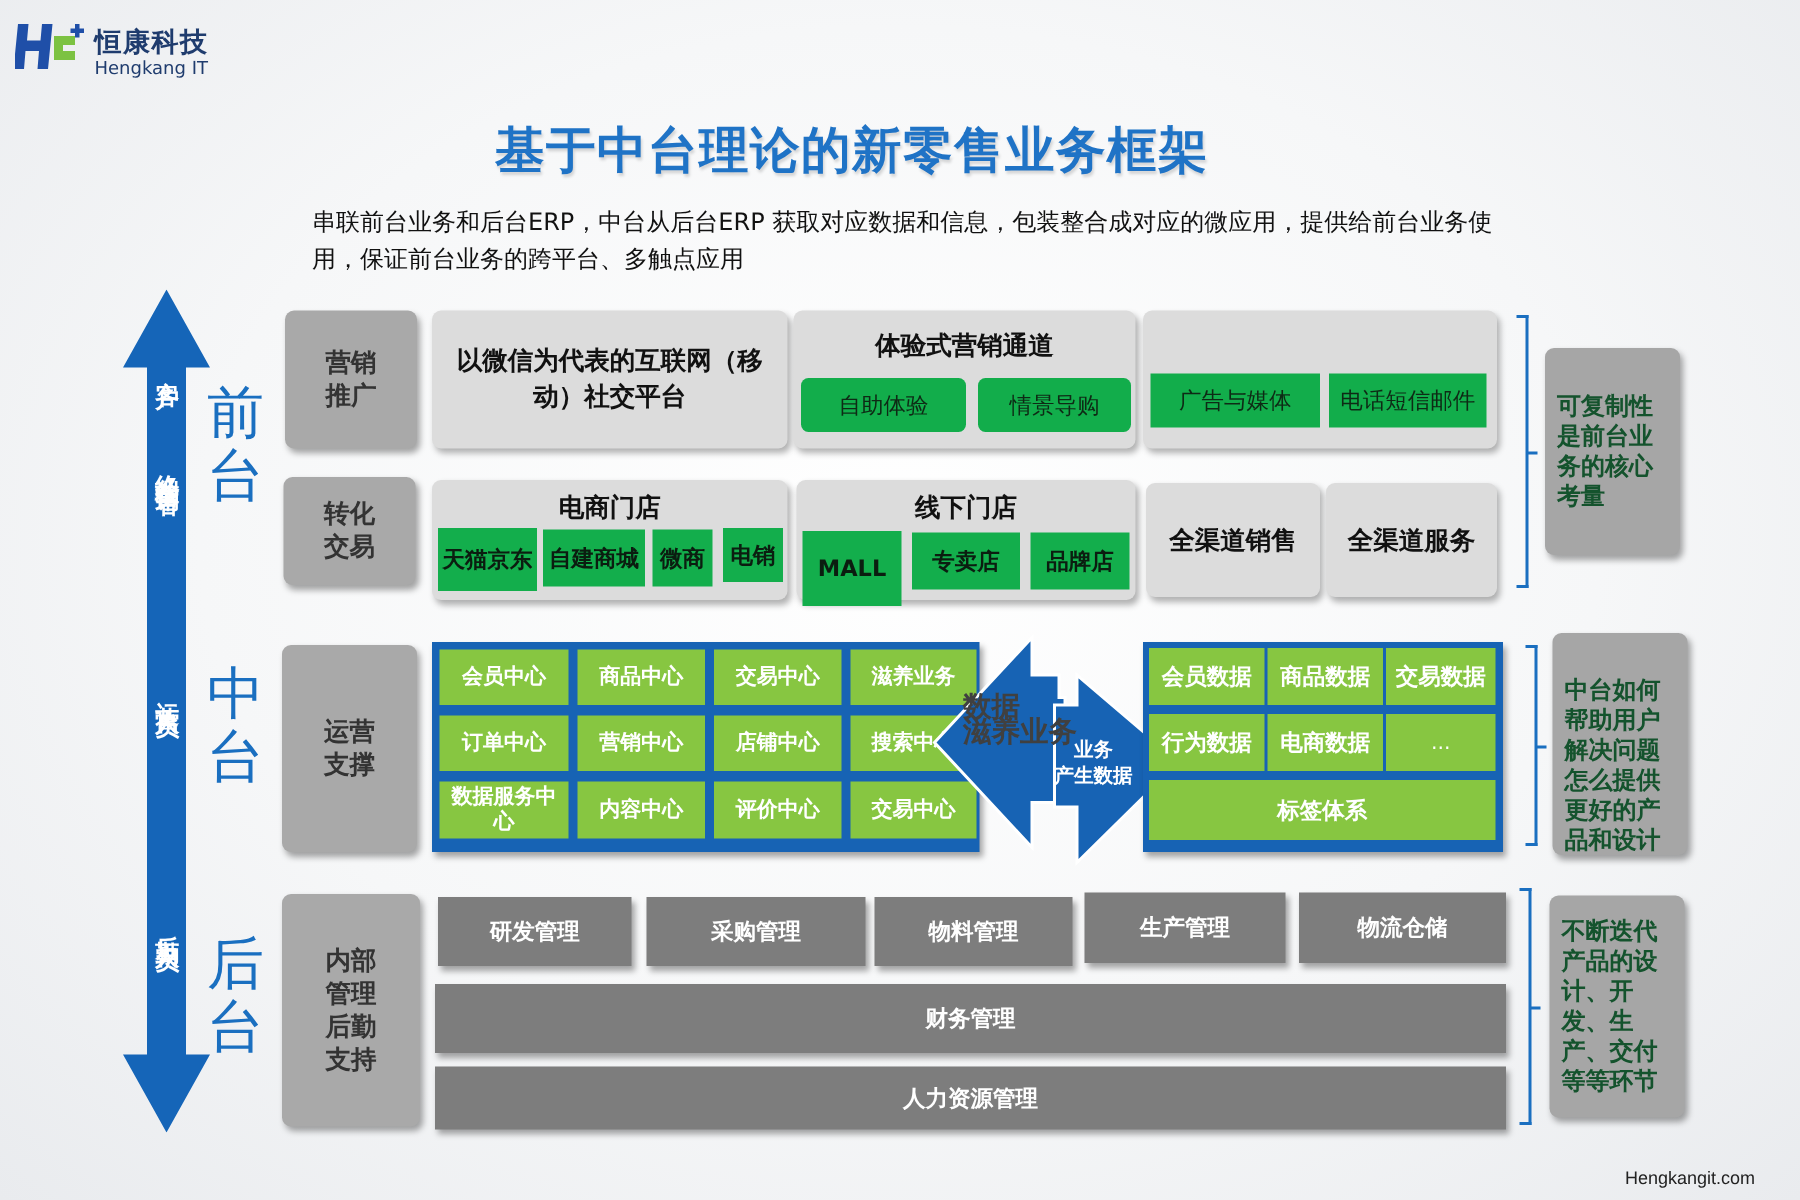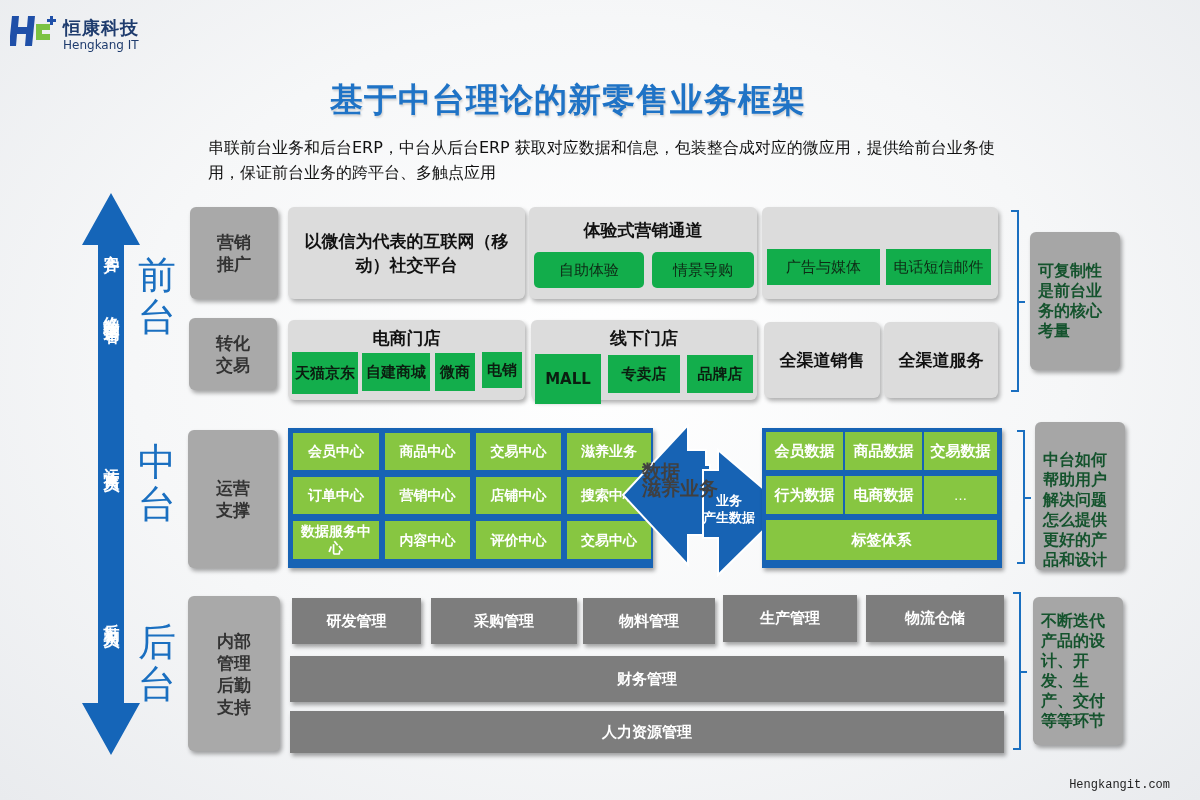--- a/index.html
+++ b/index.html
@@ -40,21 +40,21 @@
   .blue-box { background: #1763b4; box-shadow: 2px 3px 4px rgba(0,0,0,0.35); }
   .lime { background: #87c641; color: #fff; font-size: 14px; font-weight: bold; line-height: 17px; }
 
   .dark-gray { background: #7d7d7d; color: #fff; font-size: 15px; font-weight: bold; box-shadow: 2px 3px 4px rgba(0,0,0,0.35); }
 
   .note { background: #a6a6a6; border-radius: 6px; box-shadow: 2px 3px 4px rgba(0,0,0,0.35); font-size: 16px; font-weight: bold; color: #14532d; line-height: 20px; padding: 8px 8px; }
 
   .bracket { border: 2px solid #1a6fc0; border-left: none; width: 8px; }
   .bracket::after { content: ""; position: absolute; right: -8px; top: 50%; width: 7px; height: 2px; background: #1a6fc0; }
 
-  .footer { right: 30px; top: 778px; font-family: Liberation Mono, monospace; font-size: 12px; color: #222; padding-left: 40px; }
+  .footer { right: 30px; top: 778px; font-family: Liberation Sans, sans-serif; font-size: 12px; color: #222; padding-left: 40px; }
 </style>
 </head>
 <body>
 
 <div class="abs logo">
   <svg width="50" height="34" viewBox="0 0 50 34">
     <polygon points="2,2 9,2 8,13 17,13 18,2 25,2 22,32 15,32 16,20 7,20 6,32 -1,32" fill="#1f4fa8"></polygon>
     <path d="M26,10 h14 v6 h-8 v4 h8 v6 h-14 z" fill="#7cc242"></path>
     <path d="M40,2 h3 v3 h3 v3 h-3 v3 h-3 v-3 h-3 v-3 h3 z" fill="#1f4fa8"></path>
   </svg>

